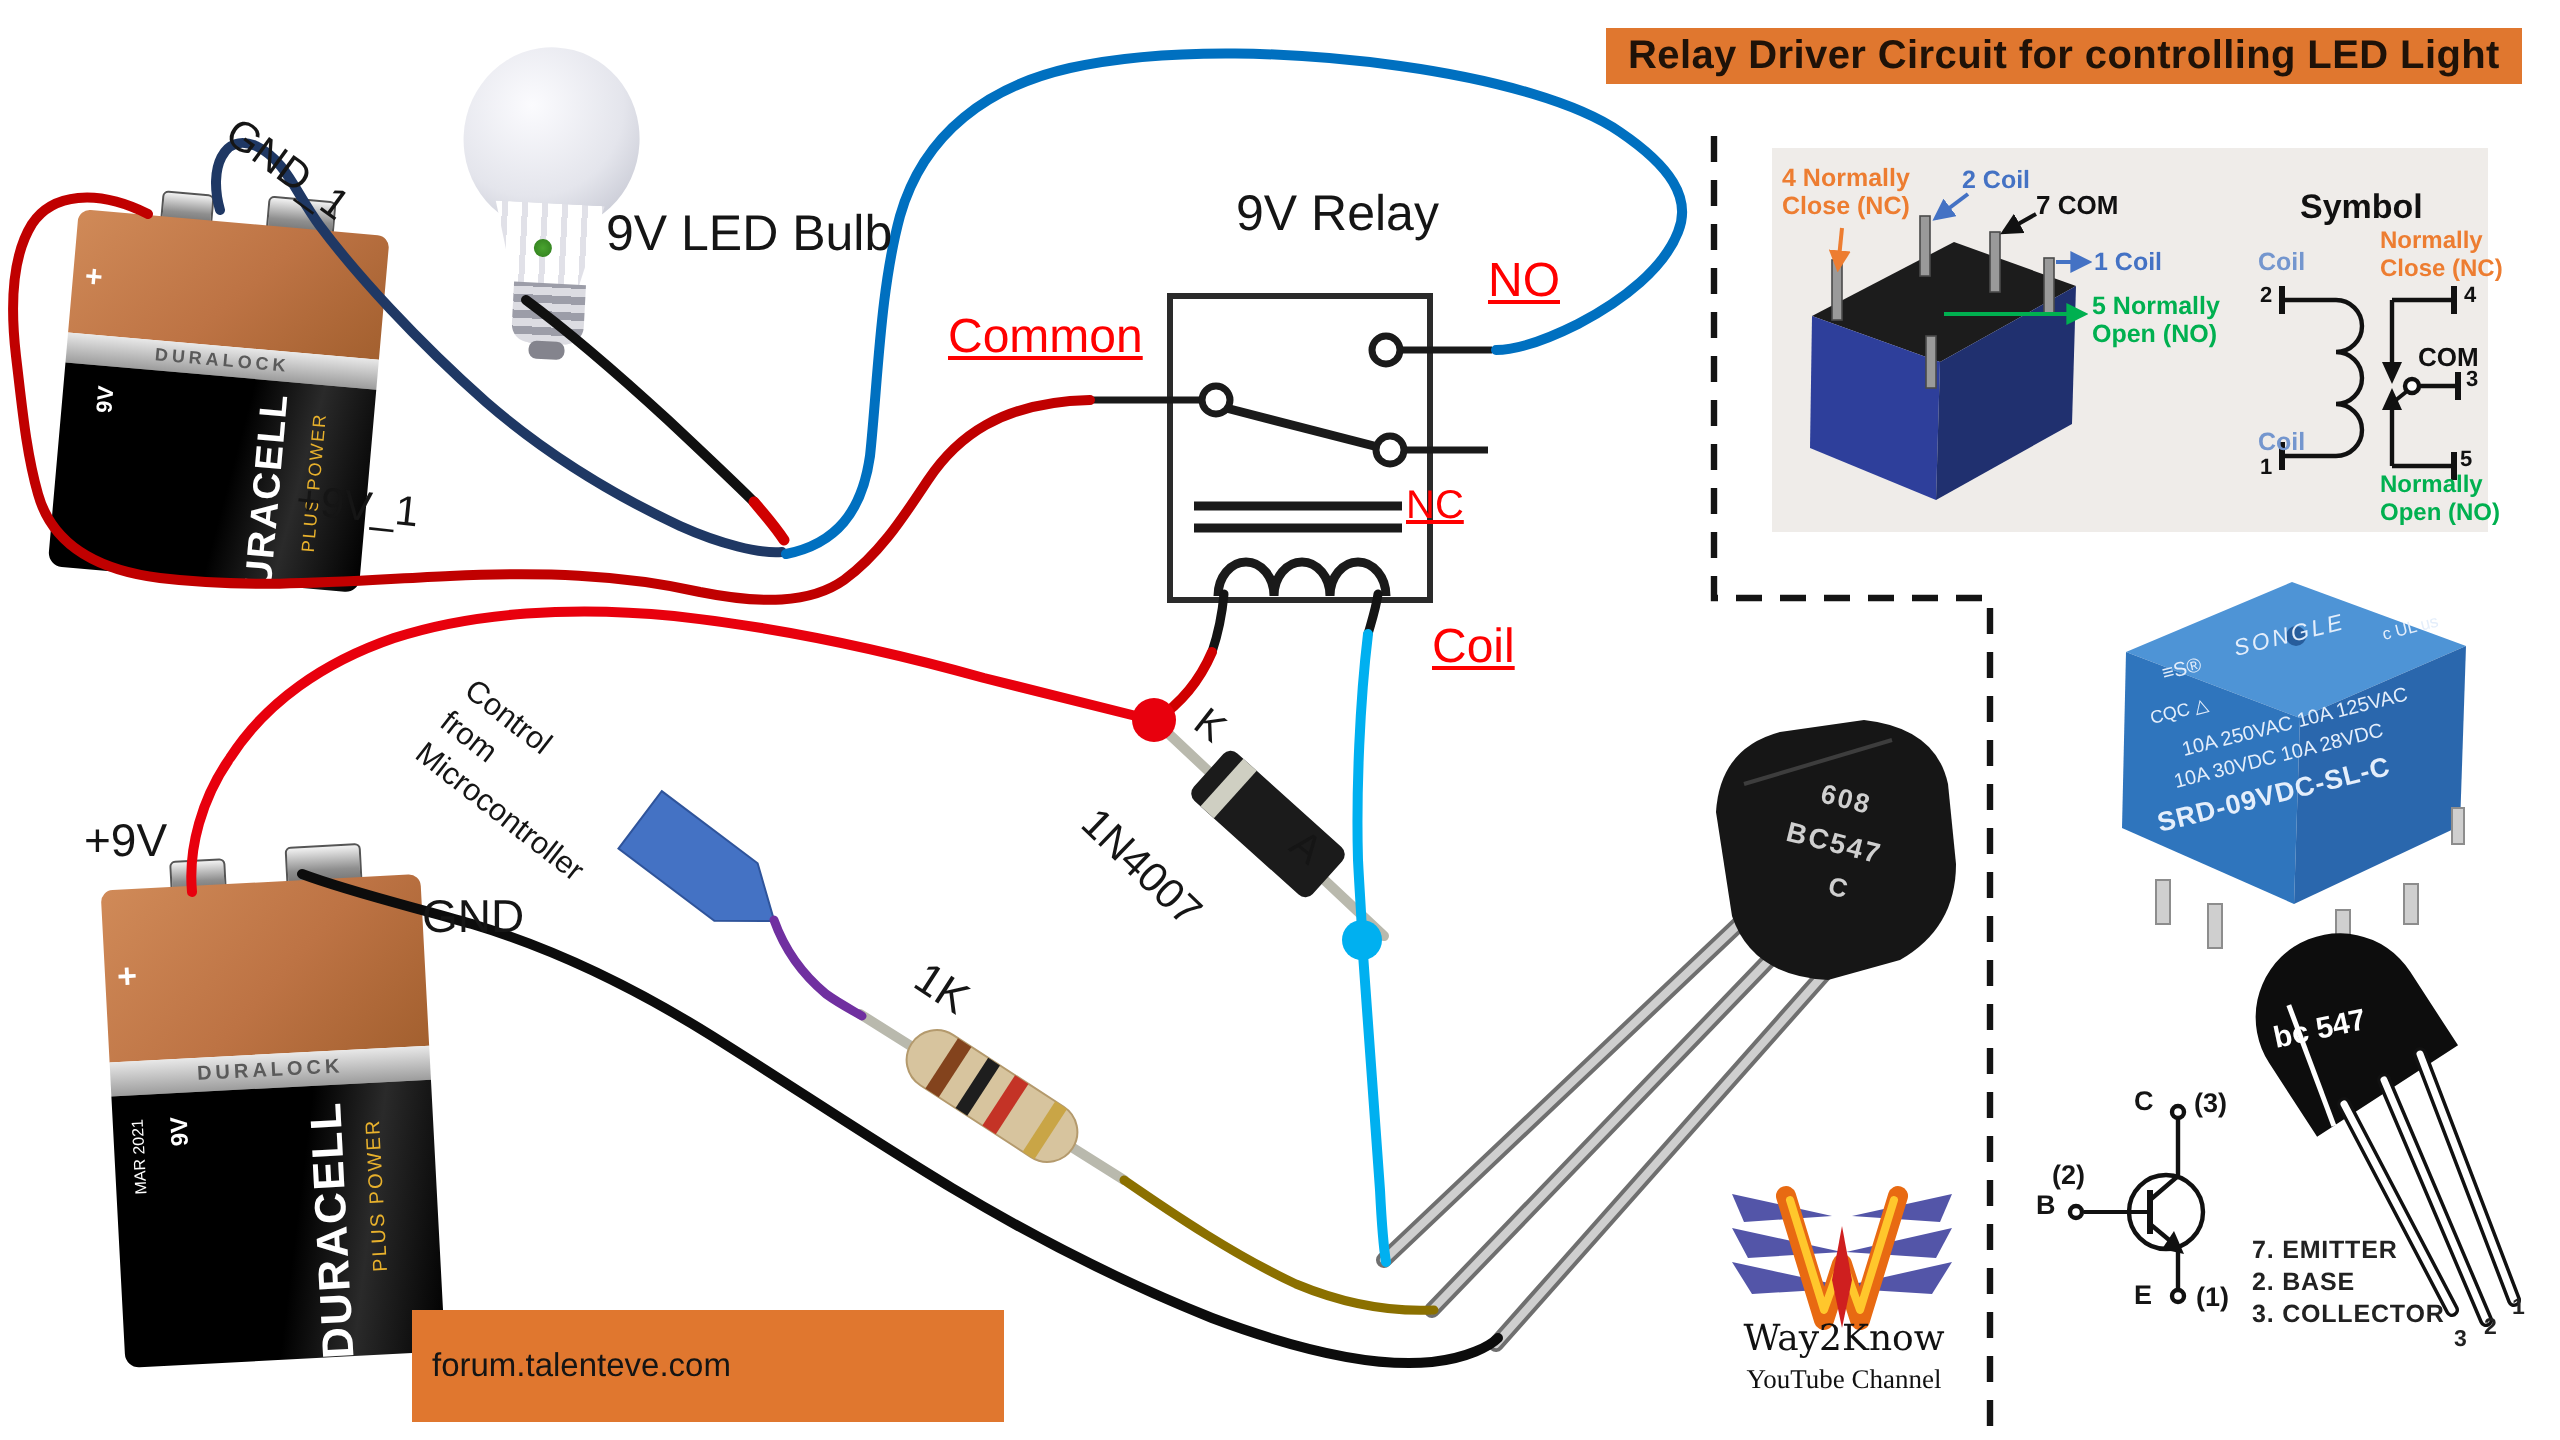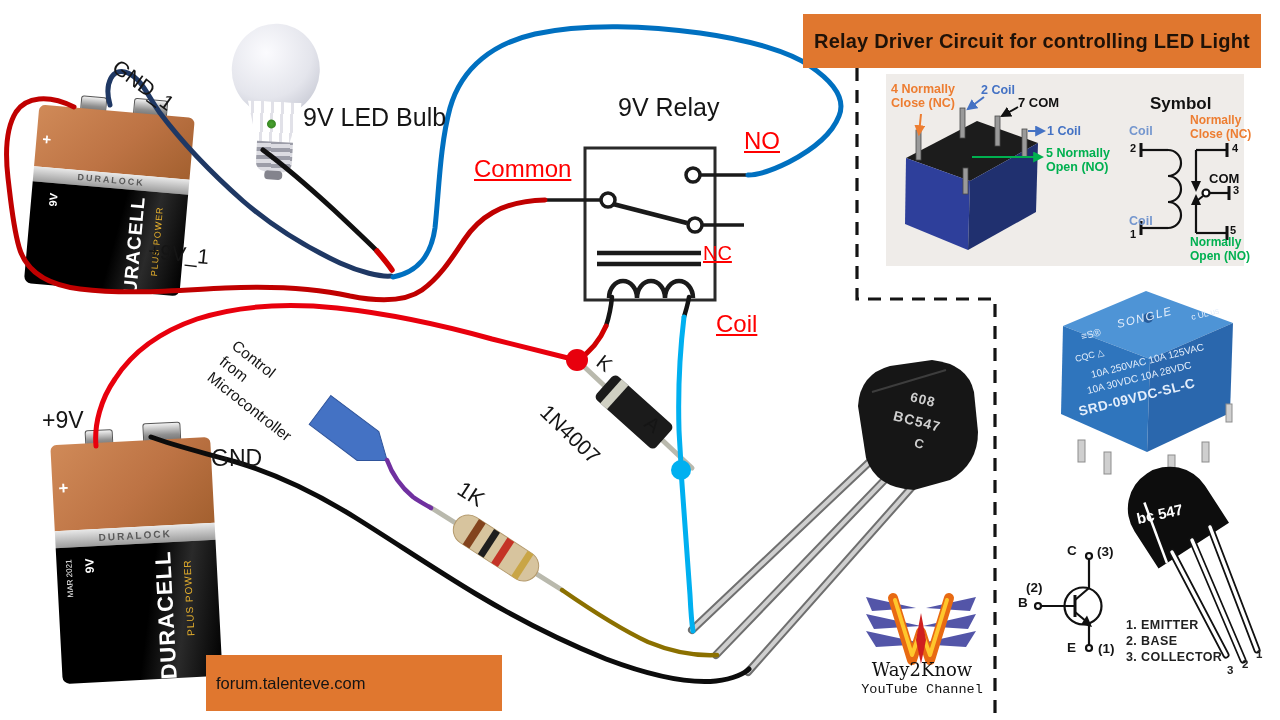--- a/index.html
+++ b/index.html
@@ -1,21 +1,21 @@
 <!DOCTYPE html>
 <html><head>
 <meta charset="utf-8">
 <style>
   html,body{margin:0;padding:0;background:#888;}
   #stage{position:relative;width:1280px;height:720px;background:#ffffff;overflow:hidden;
          font-family:"Liberation Sans",sans-serif;margin:0 auto;}
   .lbl{position:absolute;color:#151515;white-space:nowrap;line-height:1.1;}
   .red{color:#FF0000;text-decoration:underline;}
   .banner{position:absolute;background:#E0772F;color:#1f1208;display:flex;align-items:center;}
-  #title-banner{left:803px;top:14px;height:54px;padding:0 11px;font-size:20px;font-weight:600;letter-spacing:.2px;}
+  #title-banner{left:803px;top:14px;height:28px;padding:0 11px;font-size:20px;font-weight:600;letter-spacing:.2px;}
   #footer-banner{left:206px;top:655px;width:276px;height:46px;padding:5px 10px;font-size:16.5px;
                  flex-direction:column;align-items:flex-start;justify-content:center;line-height:1.5;color:#141414;}
   svg{position:absolute;left:0;top:0;}
   
   #inset-panel{position:absolute;left:886px;top:74px;width:358px;height:192px;background:#EFECE9;}
   .ins{position:absolute;font-size:12.5px;font-weight:bold;line-height:1.15;}
   .c-or{color:#ED7D31}.c-gr{color:#00B050}.c-bl{color:#4472C4}.c-lb{color:#7496CE}.c-bk{color:#111}
   
   .battery{position:absolute;}
   .term{position:absolute;background:linear-gradient(#f2f2f2,#8f8f8f 60%,#6f6f6f);border:1px solid #555;border-radius:3px;}
@@ -37,21 +37,21 @@
   #bulb .mark{position:absolute;left:46px;top:96px;width:9px;height:9px;border-radius:50%;
               background:radial-gradient(#49a32f,#2f7b1d);}
   #bulb .base{position:absolute;left:37px;top:118px;width:36px;height:30px;border-radius:0 0 9px 9px;
               background:repeating-linear-gradient(0deg,#dcdce2 0 4px,#9c9da8 4px 8px);}
   #bulb .nub{position:absolute;left:46px;top:147px;width:18px;height:9px;background:#84848d;border-radius:4px;}
   .legend-line{position:absolute;font-size:12.5px;font-weight:700;letter-spacing:.4px;color:#222;}
   .legnum{position:absolute;font-size:11.5px;font-weight:600;color:#222;}
   .logo-name{position:absolute;left:858px;top:659px;width:128px;text-align:center;
              font-family:"DejaVu Serif",serif;font-size:18px;color:#111;}
   .logo-sub{position:absolute;left:858px;top:682px;width:128px;text-align:center;
-            font-family:Liberation Mono, monospace;font-size:13.5px;color:#111;}
+            font-family:Liberation Serif, serif;font-size:13.5px;color:#111;}
 </style>
 </head>
 <body>
 
 <div id="stage">
 
   <div id="inset-panel"></div>
 
   <div class="battery" style="left:32px;top:96px;width:156px;height:194px;transform:rotate(5deg);">
     <div class="term" style="left:26%;top:2px;width:24px;height:15px;"></div>
@@ -339,21 +339,21 @@
     <div>Normally</div>
     <div>Open (NO)</div>
   </div>
 
   <div class="lbl" style="left:1067px;top:544px;font-size:13.5px;font-weight:600;">C</div>
   <div class="lbl" style="left:1097px;top:545px;font-size:13.5px;font-weight:600;">(3)</div>
   <div class="lbl" style="left:1026px;top:581px;font-size:13.5px;font-weight:600;">(2)</div>
   <div class="lbl" style="left:1018px;top:596px;font-size:13.5px;font-weight:600;">B</div>
   <div class="lbl" style="left:1067px;top:641px;font-size:13.5px;font-weight:600;">E</div>
   <div class="lbl" style="left:1098px;top:642px;font-size:13.5px;font-weight:600;">(1)</div>
-  <div class="legend-line" style="left:1126px;top:618px;">1.  EMITTER</div>
+  <div class="legend-line" style="left:1126px;top:618px;">7.  EMITTER</div>
   <div class="legend-line" style="left:1126px;top:634px;">2.  BASE</div>
   <div class="legend-line" style="left:1126px;top:650px;">3.  COLLECTOR</div>
   <div class="legnum" style="left:1227px;top:664px;">3</div>
   <div class="legnum" style="left:1242px;top:658px;">2</div>
   <div class="legnum" style="left:1256px;top:648px;">1</div>
 
   <div class="logo-name">Way2Know</div>
   <div class="logo-sub">YouTube Channel</div>
 
 </div>

